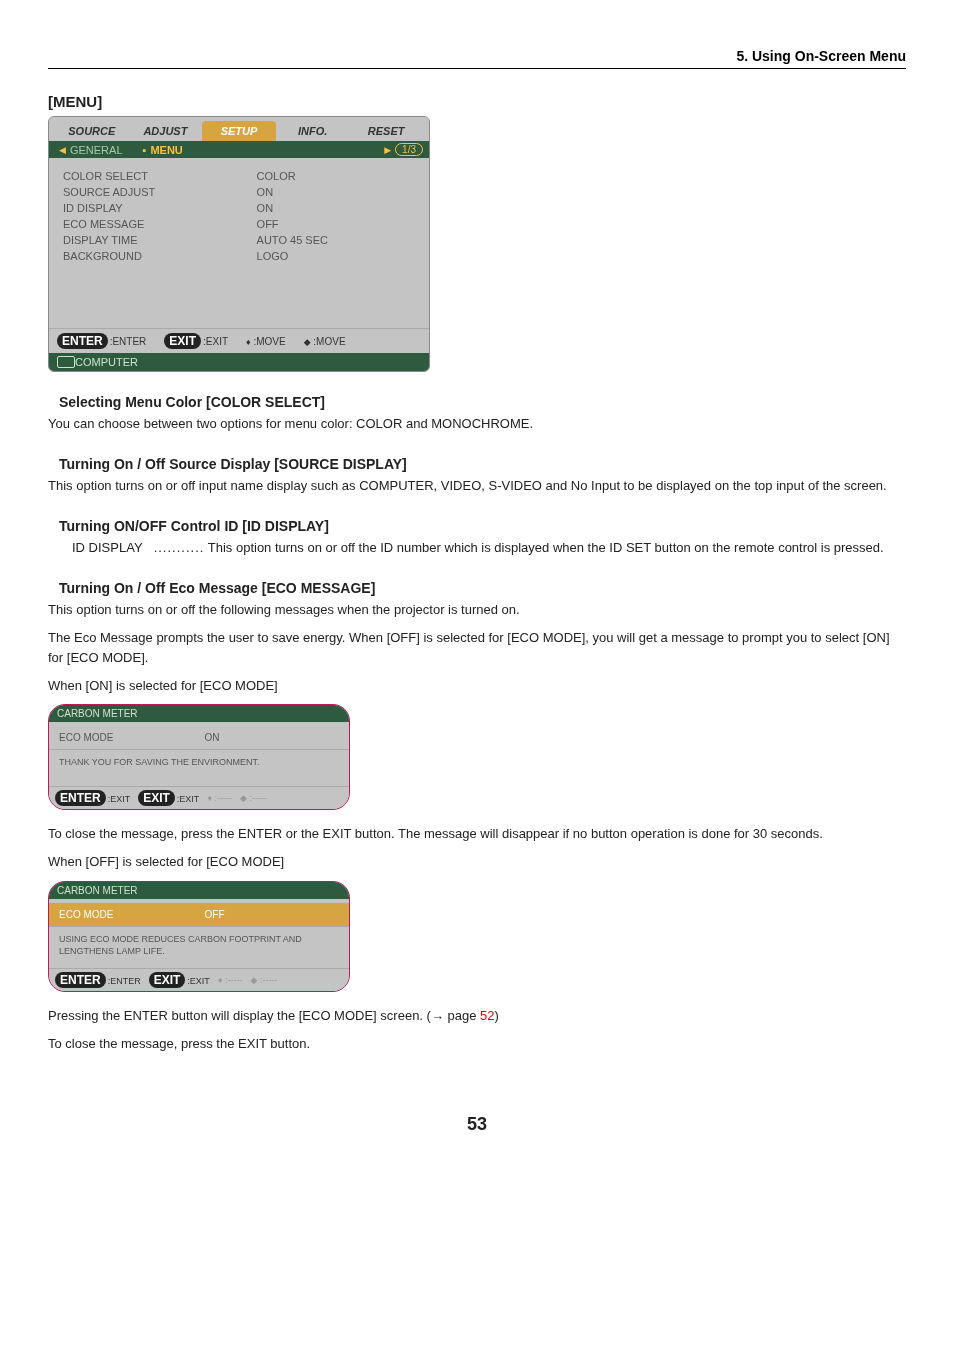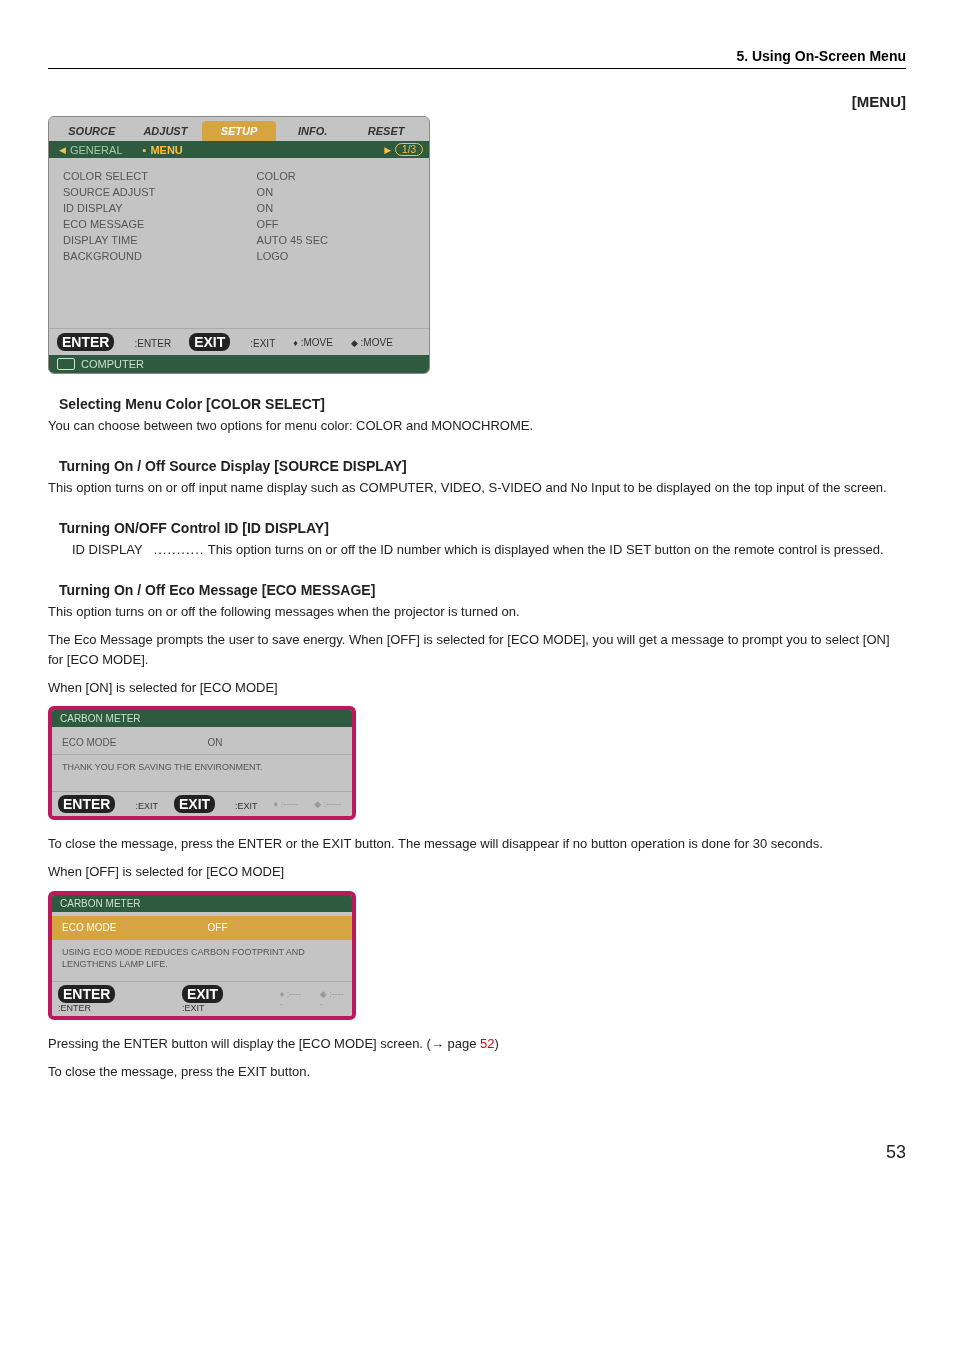--- a/index.html
+++ b/index.html
@@ -22,21 +22,20 @@
     font-size: 14px;
     color: #000;
     border-bottom: 1px solid #000;
     padding-bottom: 4px;
     margin-bottom: 24px;
   }
   .h-menu {
     font-weight: bold;
     font-size: 15px;
     margin-bottom: 6px;
-    text-align: right;
   }
   .h-sub {
     font-weight: bold;
     font-size: 14px;
     margin-top: 22px;
     margin-bottom: 4px;
     margin-left: 11px;
   }
   p {
     margin: 4px 0 8px 0;
@@ -47,23 +46,23 @@
     margin-left: 24px;
     margin-top: 4px;
     line-height: 1.5;
   }
   .def-term {
     display: inline-block;
     min-width: 78px;
   }
   .link-page { color: #d00; }
   .page-num {
-    text-align: right;
+    text-align: center;
     font-family: "Arial Black", Arial, sans-serif;
-    font-weight: 400;
+    font-weight: 700;
     font-size: 18px;
     margin-top: 60px;
   }
 
   
   .osd-big {
     width: 380px;
     border: 1px solid #888;
     border-radius: 6px;
     background: #c4c4c4;
@@ -134,48 +133,47 @@
     gap: 18px;
     align-items: center;
     font-size: 10px;
     color: #333;
     border-top: 1px solid #aaa;
   }
   .pill {
     display: inline-block;
     background: #222;
     color: #fff;
-    font-size: 14px;
+    font-size: 12px;
     padding: 1px 5px;
     border-radius: 8px;
-    margin-right: 20px;
+    margin-right: 2px;
     font-weight: bold;
   }
   .osd-status {
     background: #2e5a3f;
     color: #c9e3c9;
     font-size: 11px;
     padding: 3px 8px;
     display: flex;
     align-items: center;
-    gap: 6px;
   }
   .proj-icon {
     display:inline-block;
     width:16px; height:10px;
     border:1px solid #c9e3c9;
     border-radius:2px;
     position:relative;
   }
 
   
   .osd-small {
     width: 300px;
-    border: 4px solid #be185d;
-    border-radius: 6px;
+    border: 1px solid #be185d;
+    border-radius: 17px;
     overflow: hidden;
     background: #c4c4c4;
     font-size: 10px;
     margin-top: 6px;
   }
   .osd-small-title {
     background: #2e5a3f;
     color: #c9e3c9;
     padding: 3px 8px;
     font-size: 10px;
@@ -196,21 +194,21 @@
     padding: 6px 10px 10px 10px;
     color: #555;
     font-size: 9px;
     line-height: 1.4;
     min-height: 20px;
   }
   .osd-small-footer {
     background: #c4c4c4;
     padding: 3px 6px;
     display: flex;
-    gap: 16px;
+    gap: 8px;
     align-items: center;
     font-size: 9px;
     color: #333;
     border-top: 1px solid #aaa;
   }
   .osd-small-footer .faded { color:#999; }
   .dots { letter-spacing: 1px; }
   .updown, .leftright { font-size:9px; }
 </style>
 </head>

